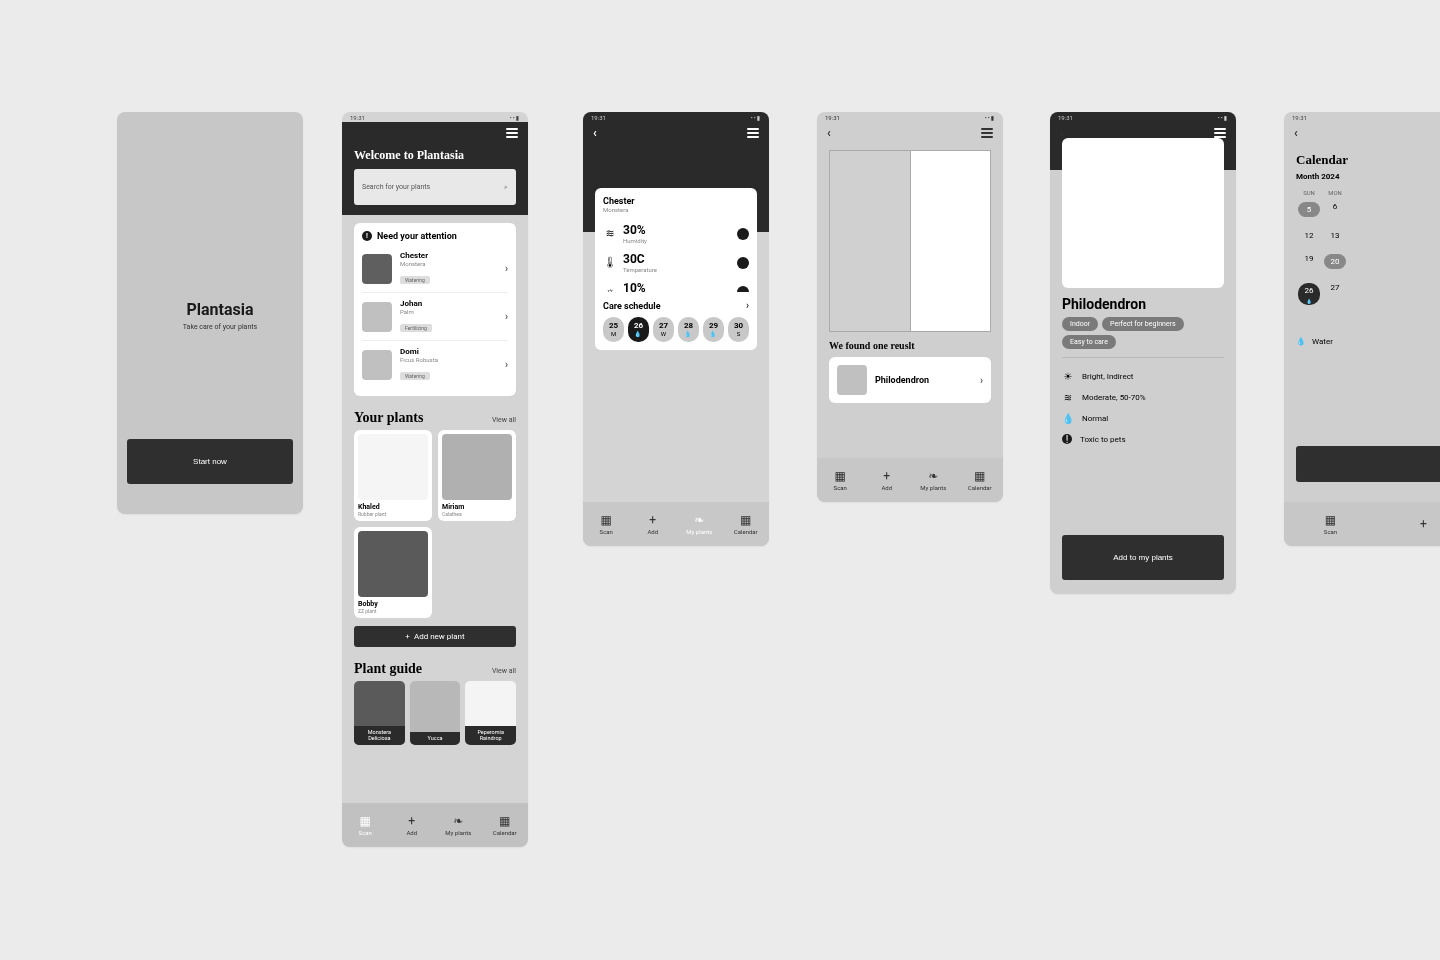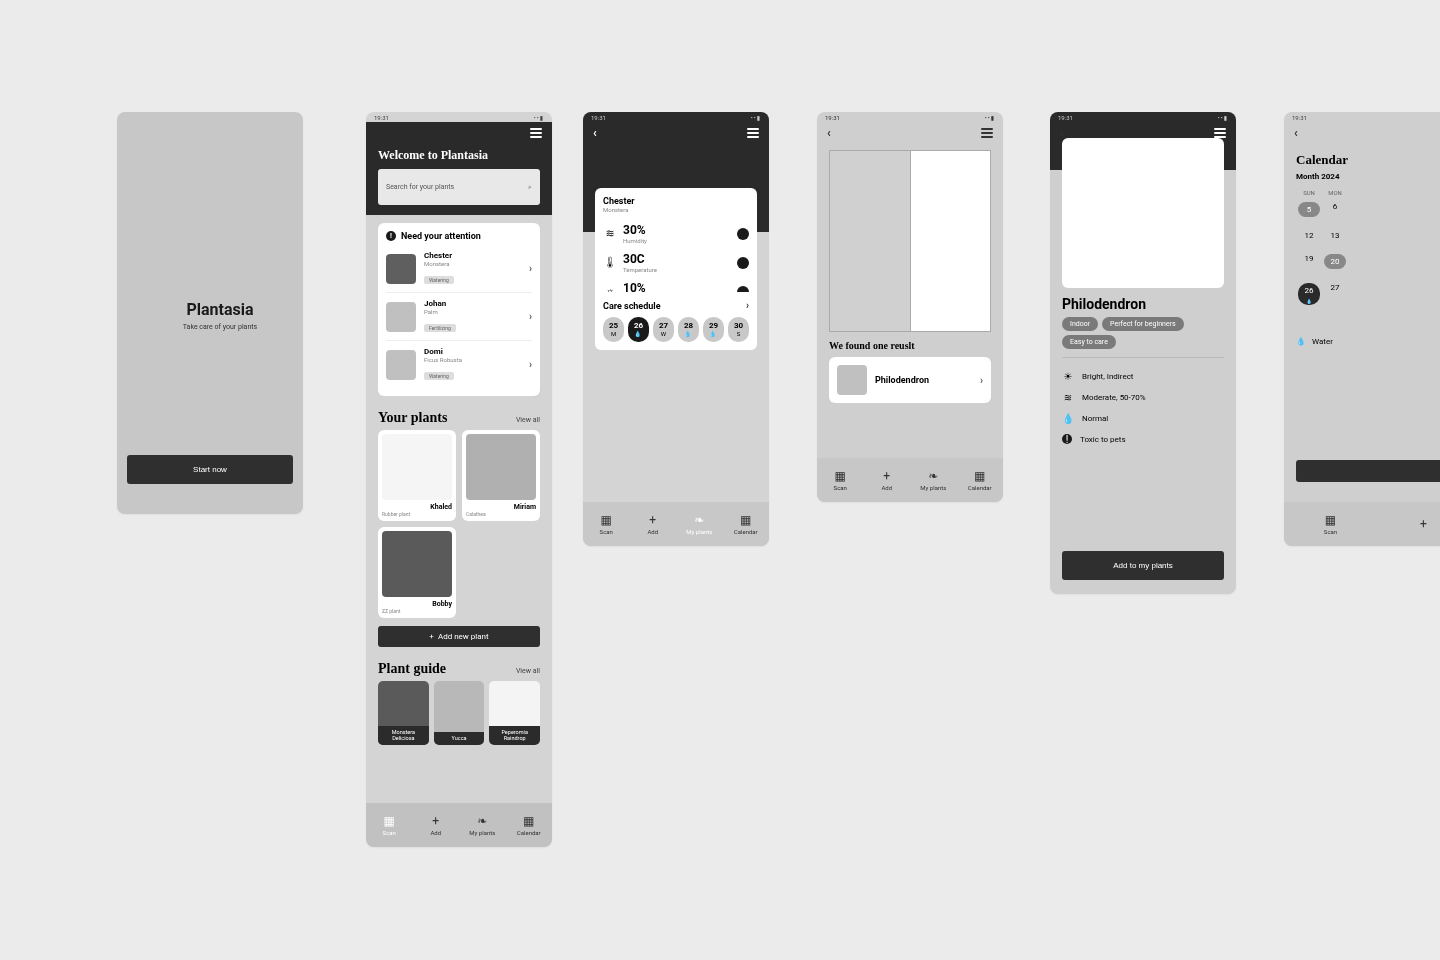--- a/index.html
+++ b/index.html
@@ -23,34 +23,34 @@
     border-radius: 8px;
     background: #d4d4d4;
     overflow: hidden;
     box-shadow: 0 1px 2px rgba(0,0,0,0.05);
   }
   
   .s1 { left: 117px; top: 112px; height: 402px; background: #c7c7c7; }
   .splash-center { position:absolute; top:188px; left:0; right:0; text-align:center;padding-left:20px; }
   .splash-title { font-weight:700; font-size:16px; color:#1a1a1a; }
   .splash-sub { font-size:7px; color:#333; margin-top:4px; }
-  .btn-dark { background:#2f2f2f; color:#fff; border:none; border-radius:3px; font-size:8px; padding:10px 0; width:166px; position:absolute; left:10px; }
+  .btn-dark { background:#2f2f2f; color:#fff; border:none; border-radius:3px; font-size:8px; padding:18px 0; width:166px; position:absolute; left:10px; }
   .s1 .btn-dark { bottom:30px; }
 
   
   .status-bar { height:10px; position:relative; font-size:6px; color:#444; padding: 2px 8px 0; display:flex; justify-content:space-between; }
   .status-bar .icons { letter-spacing:1px; }
   .dark-top { background:#2a2a2a; color:#fff; }
   .topbar { height:22px; display:flex; align-items:center; justify-content:space-between; padding:0 10px; }
   .hamburger { width:12px; height:10px; display:flex; flex-direction:column; justify-content:space-between; }
   .hamburger span { height:2px; background:#fff; border-radius:1px; }
   .chevron { font-size:12px; color:#fff; font-weight:bold; }
 
   
-  .s2 { left: 366px; top: 112px; height: 735px; }
+  .s2 { left: 342px; top: 112px; height: 735px; }
   .s2 .dark-top { padding-bottom: 10px; }
   .welcome { font-family: Georgia, serif; font-weight:700; font-size:12px; padding: 4px 12px 6px; }
   .search { margin: 0 12px; background:#e8e8e8; border-radius:3px; height:36px; display:flex; align-items:center; padding:0 8px; font-size:7px; color:#555; justify-content:space-between; }
   .card { background:#fff; margin:8px 12px; border-radius:6px; padding:8px; }
   .attn-head { display:flex; align-items:center; gap:5px; font-size:9px; font-weight:700; margin-bottom:4px; }
   .info-dot { width:10px;height:10px;border-radius:50%; background:#1a1a1a; color:#fff; font-size:7px; display:inline-flex; align-items:center; justify-content:center; }
   .attn-row { display:flex; align-items:center; gap:8px; padding:6px 0; border-bottom:1px solid #eee; }
   .attn-row:last-child { border-bottom:none; }
   .thumb { width:30px; height:30px; background:#5f5f5f; border-radius:4px; flex-shrink:0; }
   .thumb.light { background:#c0c0c0; }
@@ -62,21 +62,21 @@
   .sec-head { display:flex; justify-content:space-between; align-items:baseline; padding: 6px 12px 4px; }
   .sec-title { font-family: Georgia, serif; font-weight:700; font-size:14px; }
   .viewall { font-size:7px; color:#444; }
   .grid2 { display:grid; grid-template-columns:1fr 1fr; gap:6px; padding:0 12px; }
   .plant-card { background:#fff; border-radius:6px; padding:4px; }
   .plant-img { width:100%; height:66px; border-radius:4px; }
   .plant-img.d { background:#5a5a5a; }
   .plant-img.l { background:#b0b0b0; }
   .plant-img.w { background:#f5f5f5; }
   .plant-img.g { background:#c9c9c9; }
-  .pc-name { font-size:7px; font-weight:700; margin-top:3px;text-align:right; }
+  .pc-name { font-size:7px; font-weight:700; margin-top:3px; }
   .pc-sub { font-size:5px; color:#888; }
   .addnew { background:#2f2f2f; color:#fff; font-size:8px; border-radius:3px; text-align:center; padding:6px; margin:8px 12px; display:flex; align-items:center; justify-content:center; gap:4px; }
   .guide-row { display:flex; gap:5px; padding:0 12px 8px; }
   .guide-card { flex:1; height:64px; border-radius:5px; position:relative; display:flex; align-items:flex-end; }
   .guide-label { background:#2b2b2b; color:#fff; font-size:5.5px; text-align:center; width:100%; padding:3px 2px; border-radius:0 0 5px 5px; line-height:1.2; }
   .bottom-nav { position:absolute; bottom:0; left:0; right:0; height:44px; background:#c1c1c1; display:flex; }
   .nav-item { flex:1; display:flex; flex-direction:column; align-items:center; justify-content:center; gap:2px; font-size:6px; color:#333; }
   .nav-item.active { color:#fff; }
   .nav-item.active-dark { color:#2a2a2a; }
   .nav-icon { font-size:12px; line-height:1; }

